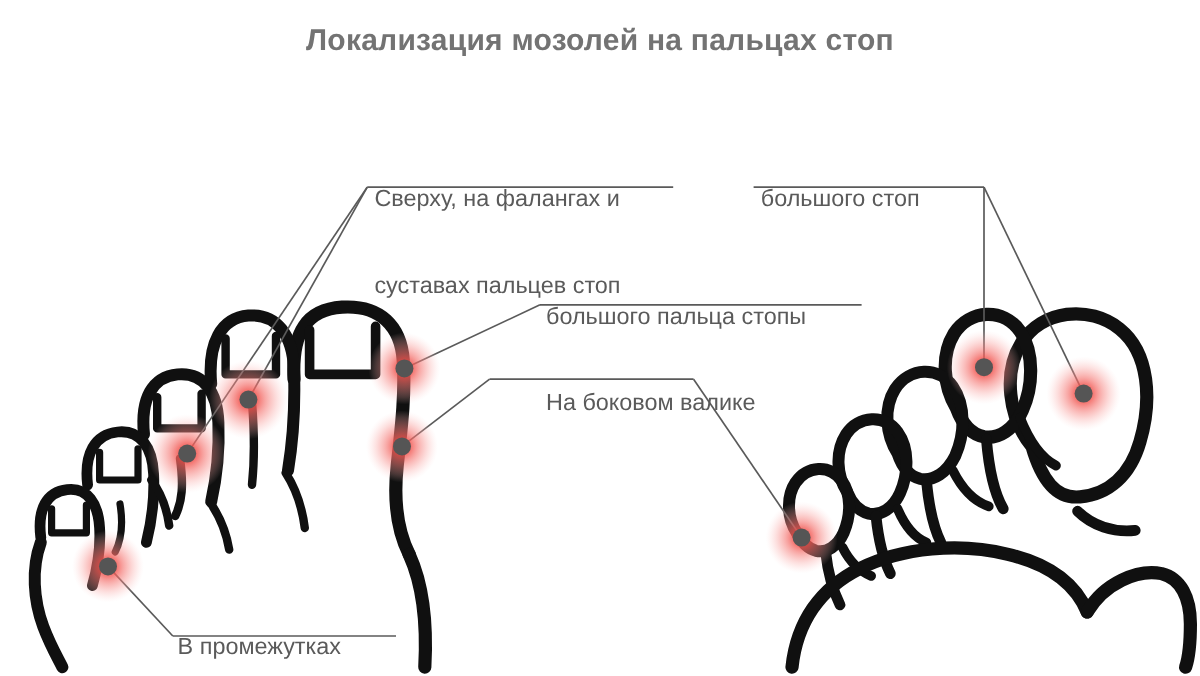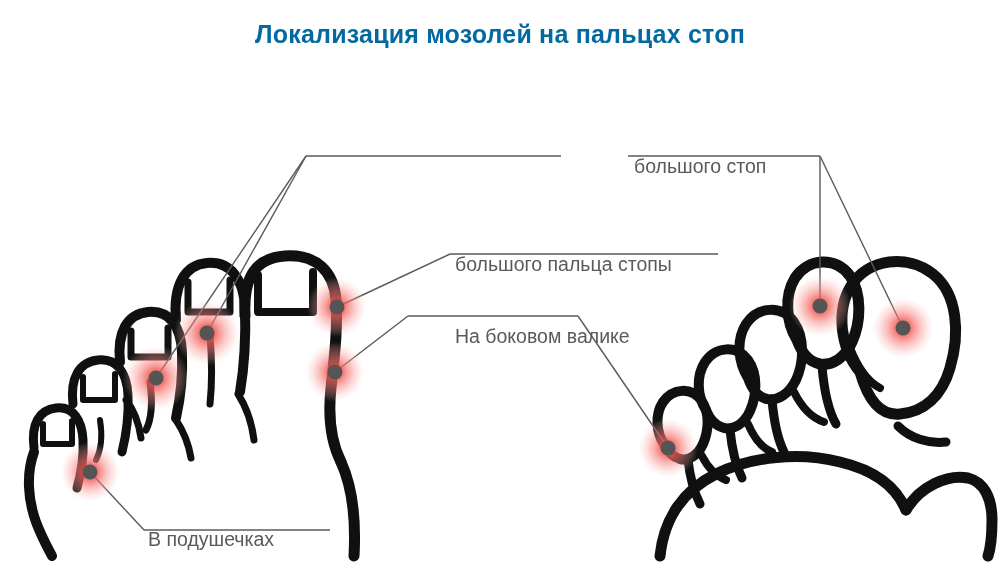--- a/index.html
+++ b/index.html
@@ -16,21 +16,21 @@
     font-family: "Liberation Sans", sans-serif;
   }
   #title {
     position: absolute;
     left: 0;
     top: 20px;
     width: 1000px;
     text-align: center;
     font-size: 25px;
     font-weight: bold;
-    color: #0369a1;
+    color: #737373;
     letter-spacing: 0.2px;
   }
   .label {
     position: absolute;
     font-size: 19.5px;
     color: #5a5a5a;
     line-height: 24px;
     white-space: pre;
   }
   .label-l1 { left: 312px; top: 106px; text-align: left; }
@@ -189,29 +189,33 @@
         <circle cx="903" cy="328" r="31" fill="url(#halo)"></circle>
         <circle class="marker-dot" cx="903" cy="328" r="7.5"></circle>
       </g>
       <g>
         <circle cx="668" cy="448" r="30" fill="url(#halo)"></circle>
         <circle class="marker-dot" cx="668" cy="448" r="7.5"></circle>
       </g>
     </g>
   </svg>
 
+  <div class="label label-l1">
+    <div>Сверху, на фалангах и</div>
+    <div>суставах пальцев стоп</div>
+  </div>
 
   <div class="label label-l2">
     <div>большого стоп</div>
   </div>
 
   <div class="label label-l3">
     <div>большого пальца стопы</div>
     <div>На боковом валике</div>
   </div>
 
 
   <div class="label label-l5">
-    <div>В подушечках</div>
+    <div>В промежутках</div>
     
   </div>
 
 </div>
 
 </body></html>

